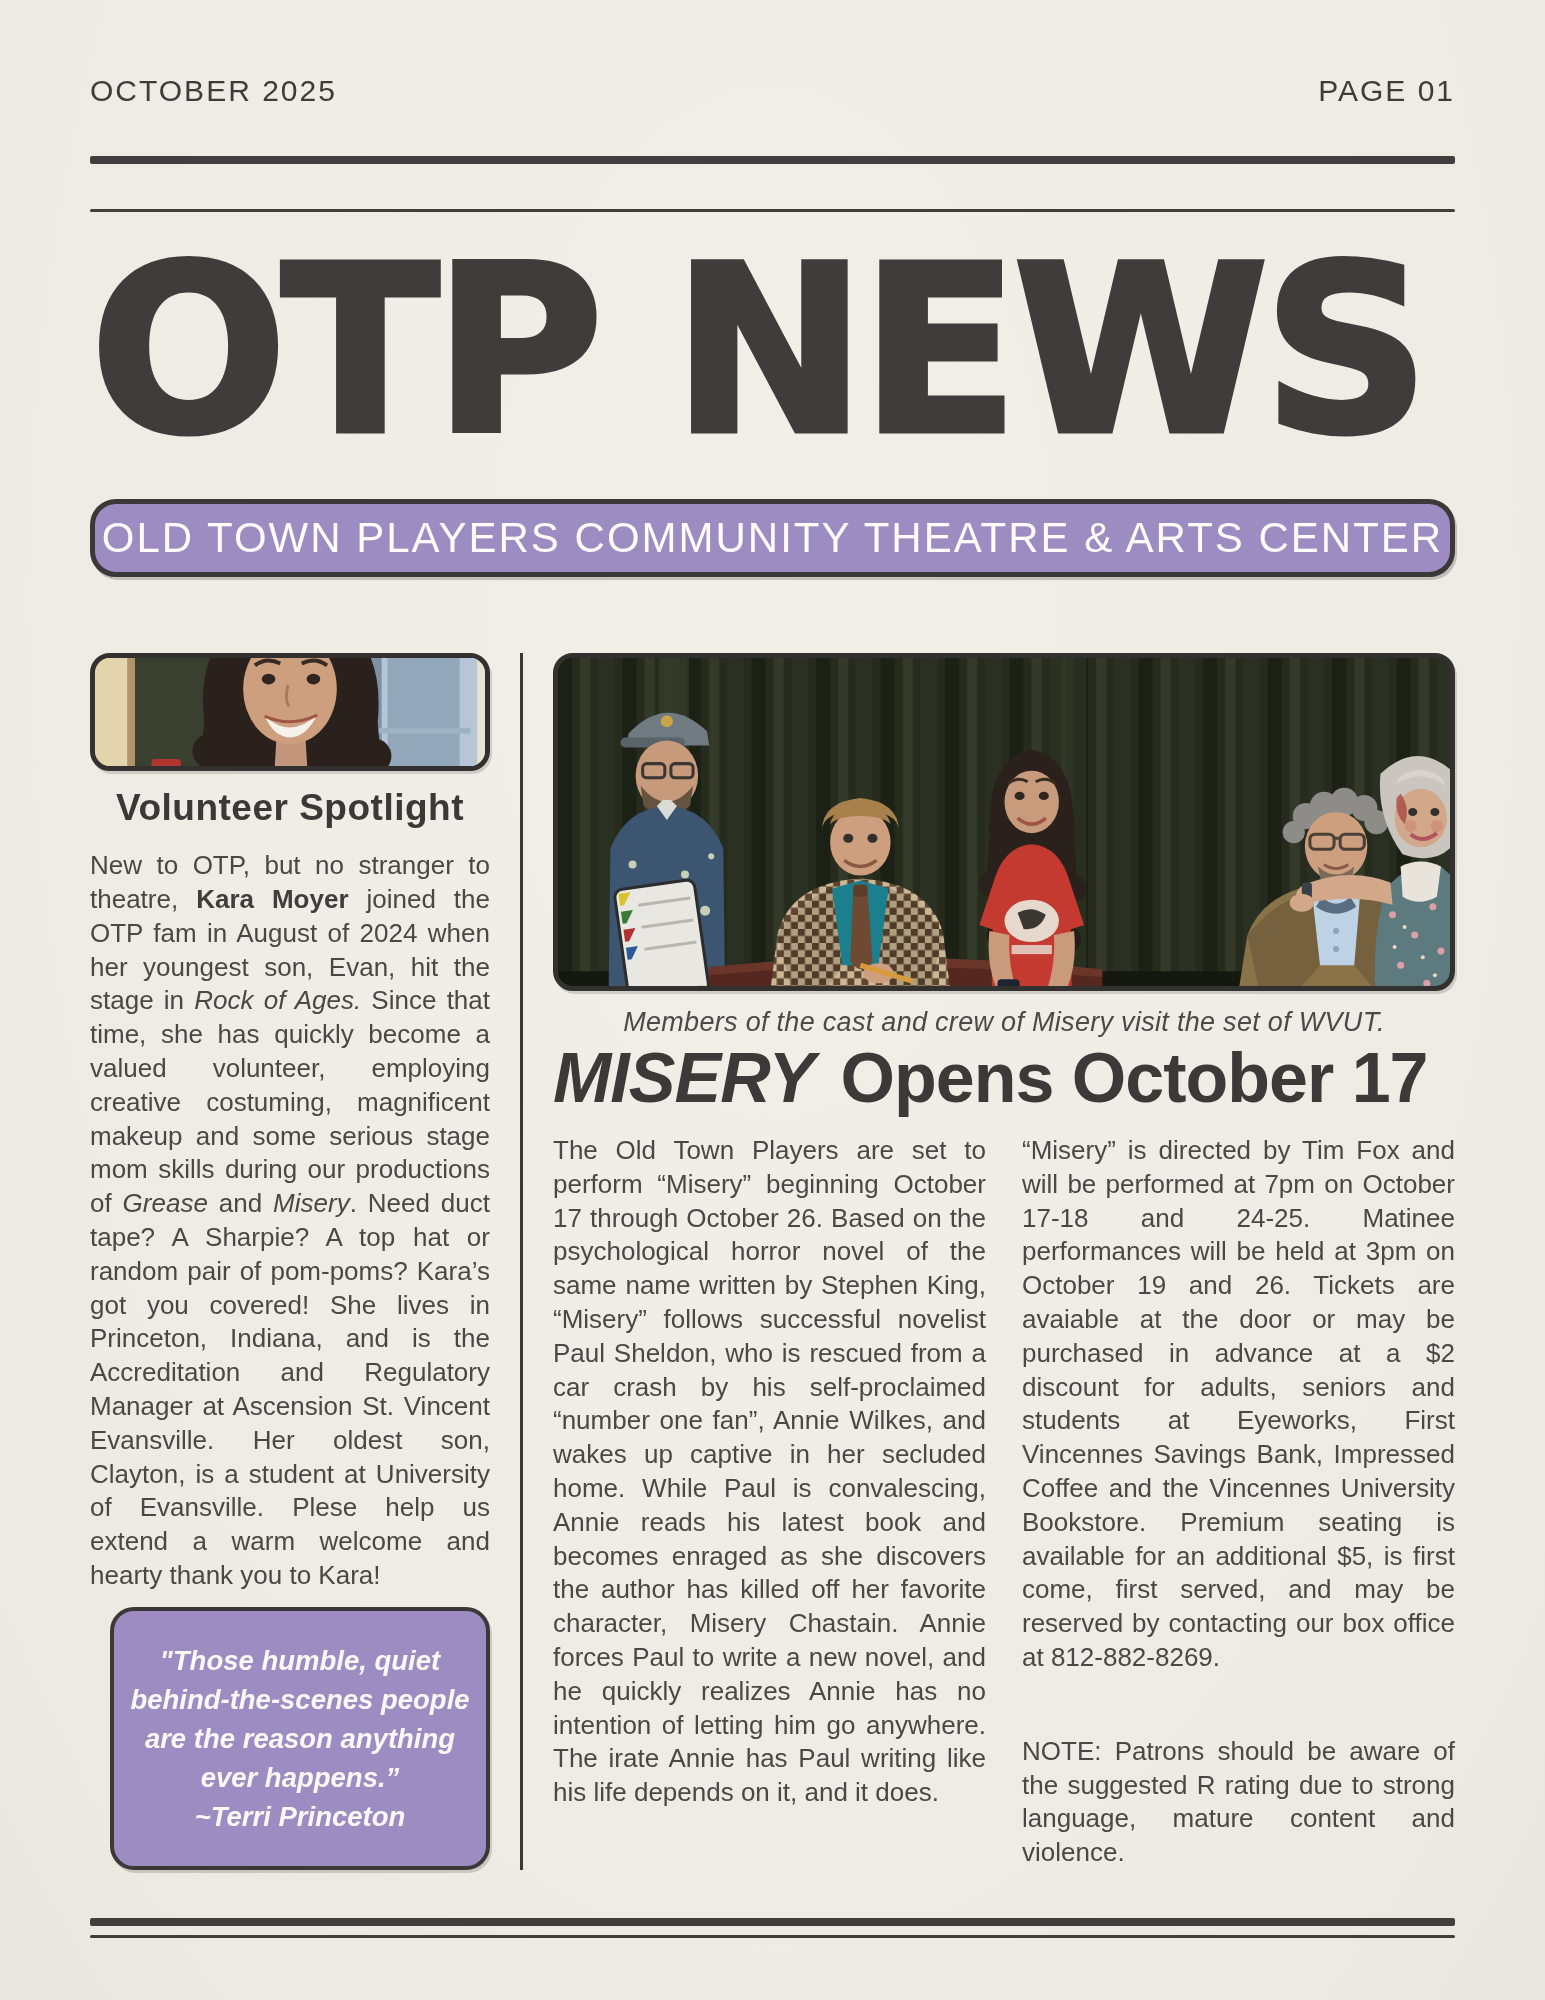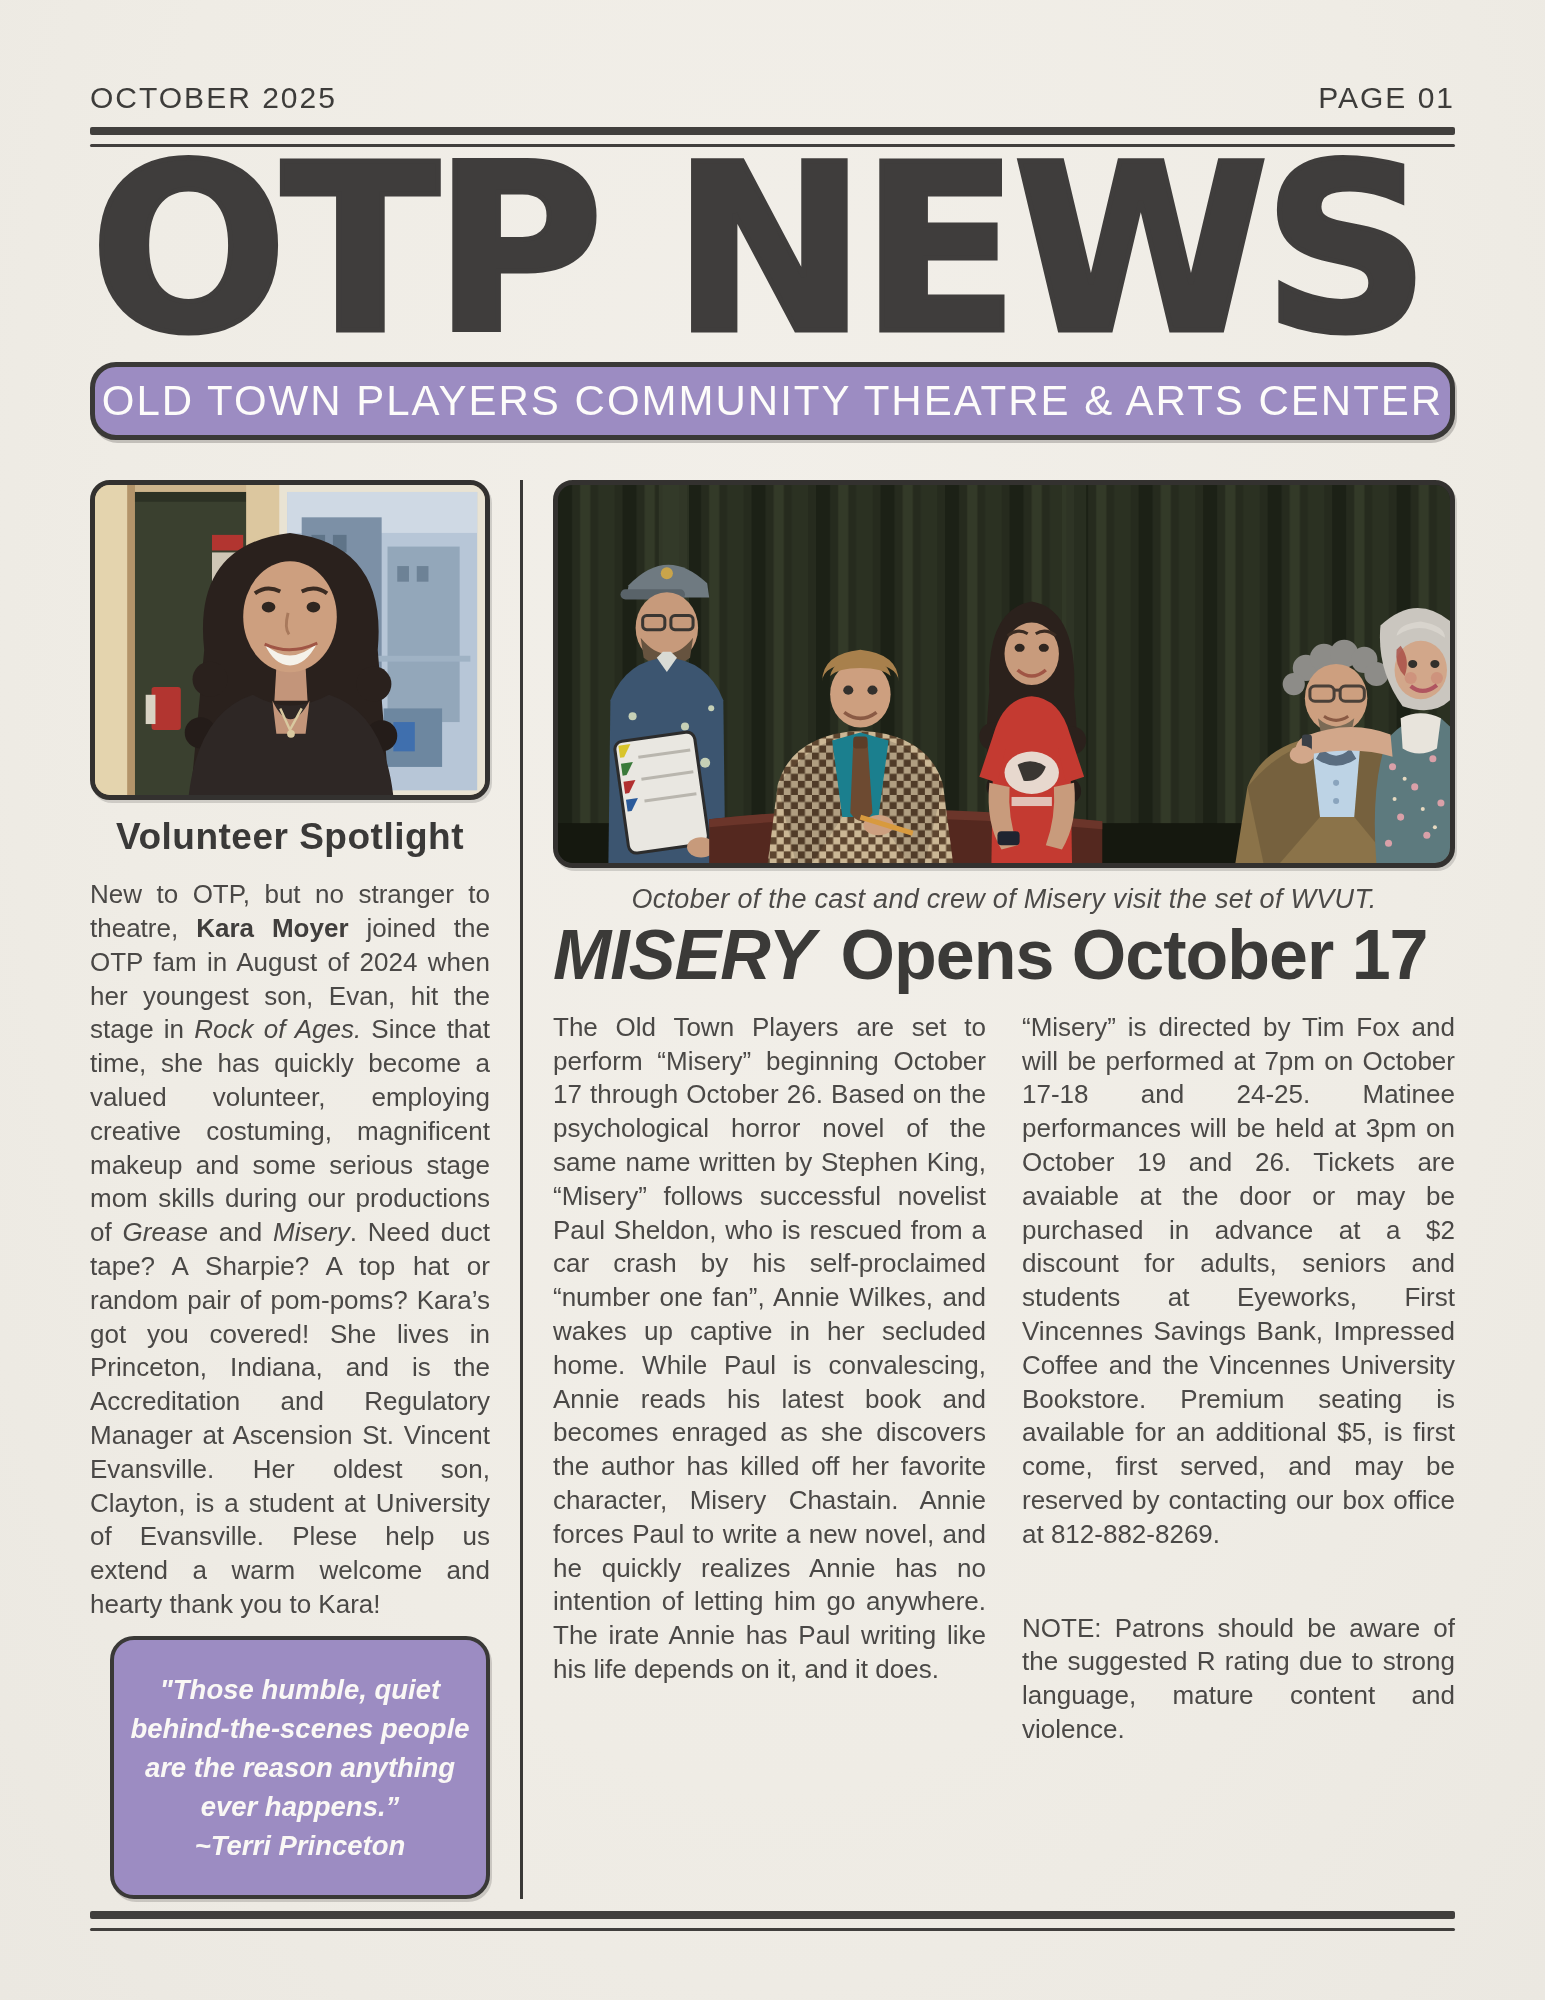--- a/index.html
+++ b/index.html
@@ -4,23 +4,23 @@
 <style>
   * { margin:0; padding:0; box-sizing:border-box; }
   html,body { background:#d8d5cf; }
   .page {
     width:1545px; height:2000px;
     margin:0 auto;
     background:#f0ede7;
     background-image: radial-gradient(ellipse at 50% 30%, #f2efe9 0%, #efece5 60%, #ebe8e1 100%);
     font-family:"Liberation Sans", sans-serif;
     color:#3e3e3e;
-    padding:11px 90px;
+    padding:4px 90px;
     display:flex; flex-direction:column;
-    position:relative; overflow:hidden;
+    position:relative; overflow:hidden;gap:36px;
   }
   
   .header-row {
     margin-top:70px;
     display:flex; justify-content:space-between; align-items:baseline;
     font-size:30px; letter-spacing:2px; font-weight:500; color:#3d3c3a;
   }
   .rule { background:#413f3d; border-radius:2px; }
   .rule-thick { height:8px; margin-top:12px; }
   .rule-thin  { height:3px; margin-top:9px; }
@@ -331,21 +331,21 @@
               <circle cx="858" cy="322" r="2"></circle>
               <circle cx="830" cy="312" r="2"></circle>
             <circle cx="870" cy="340" r="2"></circle>
           </g>
           <path d="M826 248 Q786 232 740 250 Q728 258 734 270 Q788 258 828 270 Z" fill="#d2a78a"></path>
           <rect x="738" y="248" width="10" height="20" rx="3" fill="#3a3f46"></rect>
           <ellipse cx="738" cy="268" rx="12" ry="9" fill="#d2a78a"></ellipse>
         </svg>
       </div>
 
-      <div class="caption">October of the cast and crew of Misery visit the set of WVUT.</div>
+      <div class="caption">Members of the cast and crew of Misery visit the set of WVUT.</div>
 
       <div class="headline">
         <span class="hl-it">MISERY</span><span> Opens October 17</span>
       </div>
 
       <div class="article">
         <div class="a-col body-text">
           <p>The Old Town Players are set to perform “Misery” beginning October 17 through October 26. Based on the psychological horror novel of the same name written by Stephen King,  “Misery” follows successful novelist Paul Sheldon, who is rescued from a car crash by his self-proclaimed “number one fan”, Annie Wilkes, and wakes up captive in her secluded home.  While Paul is convalescing, Annie reads his latest book and becomes enraged as she discovers the author has killed off her favorite character, Misery Chastain. Annie forces Paul to write a new novel, and he quickly realizes Annie has no intention of letting him go anywhere.   The irate Annie has Paul writing like his life depends on it, and it does.</p>
         </div>
         <div class="a-col body-text">

